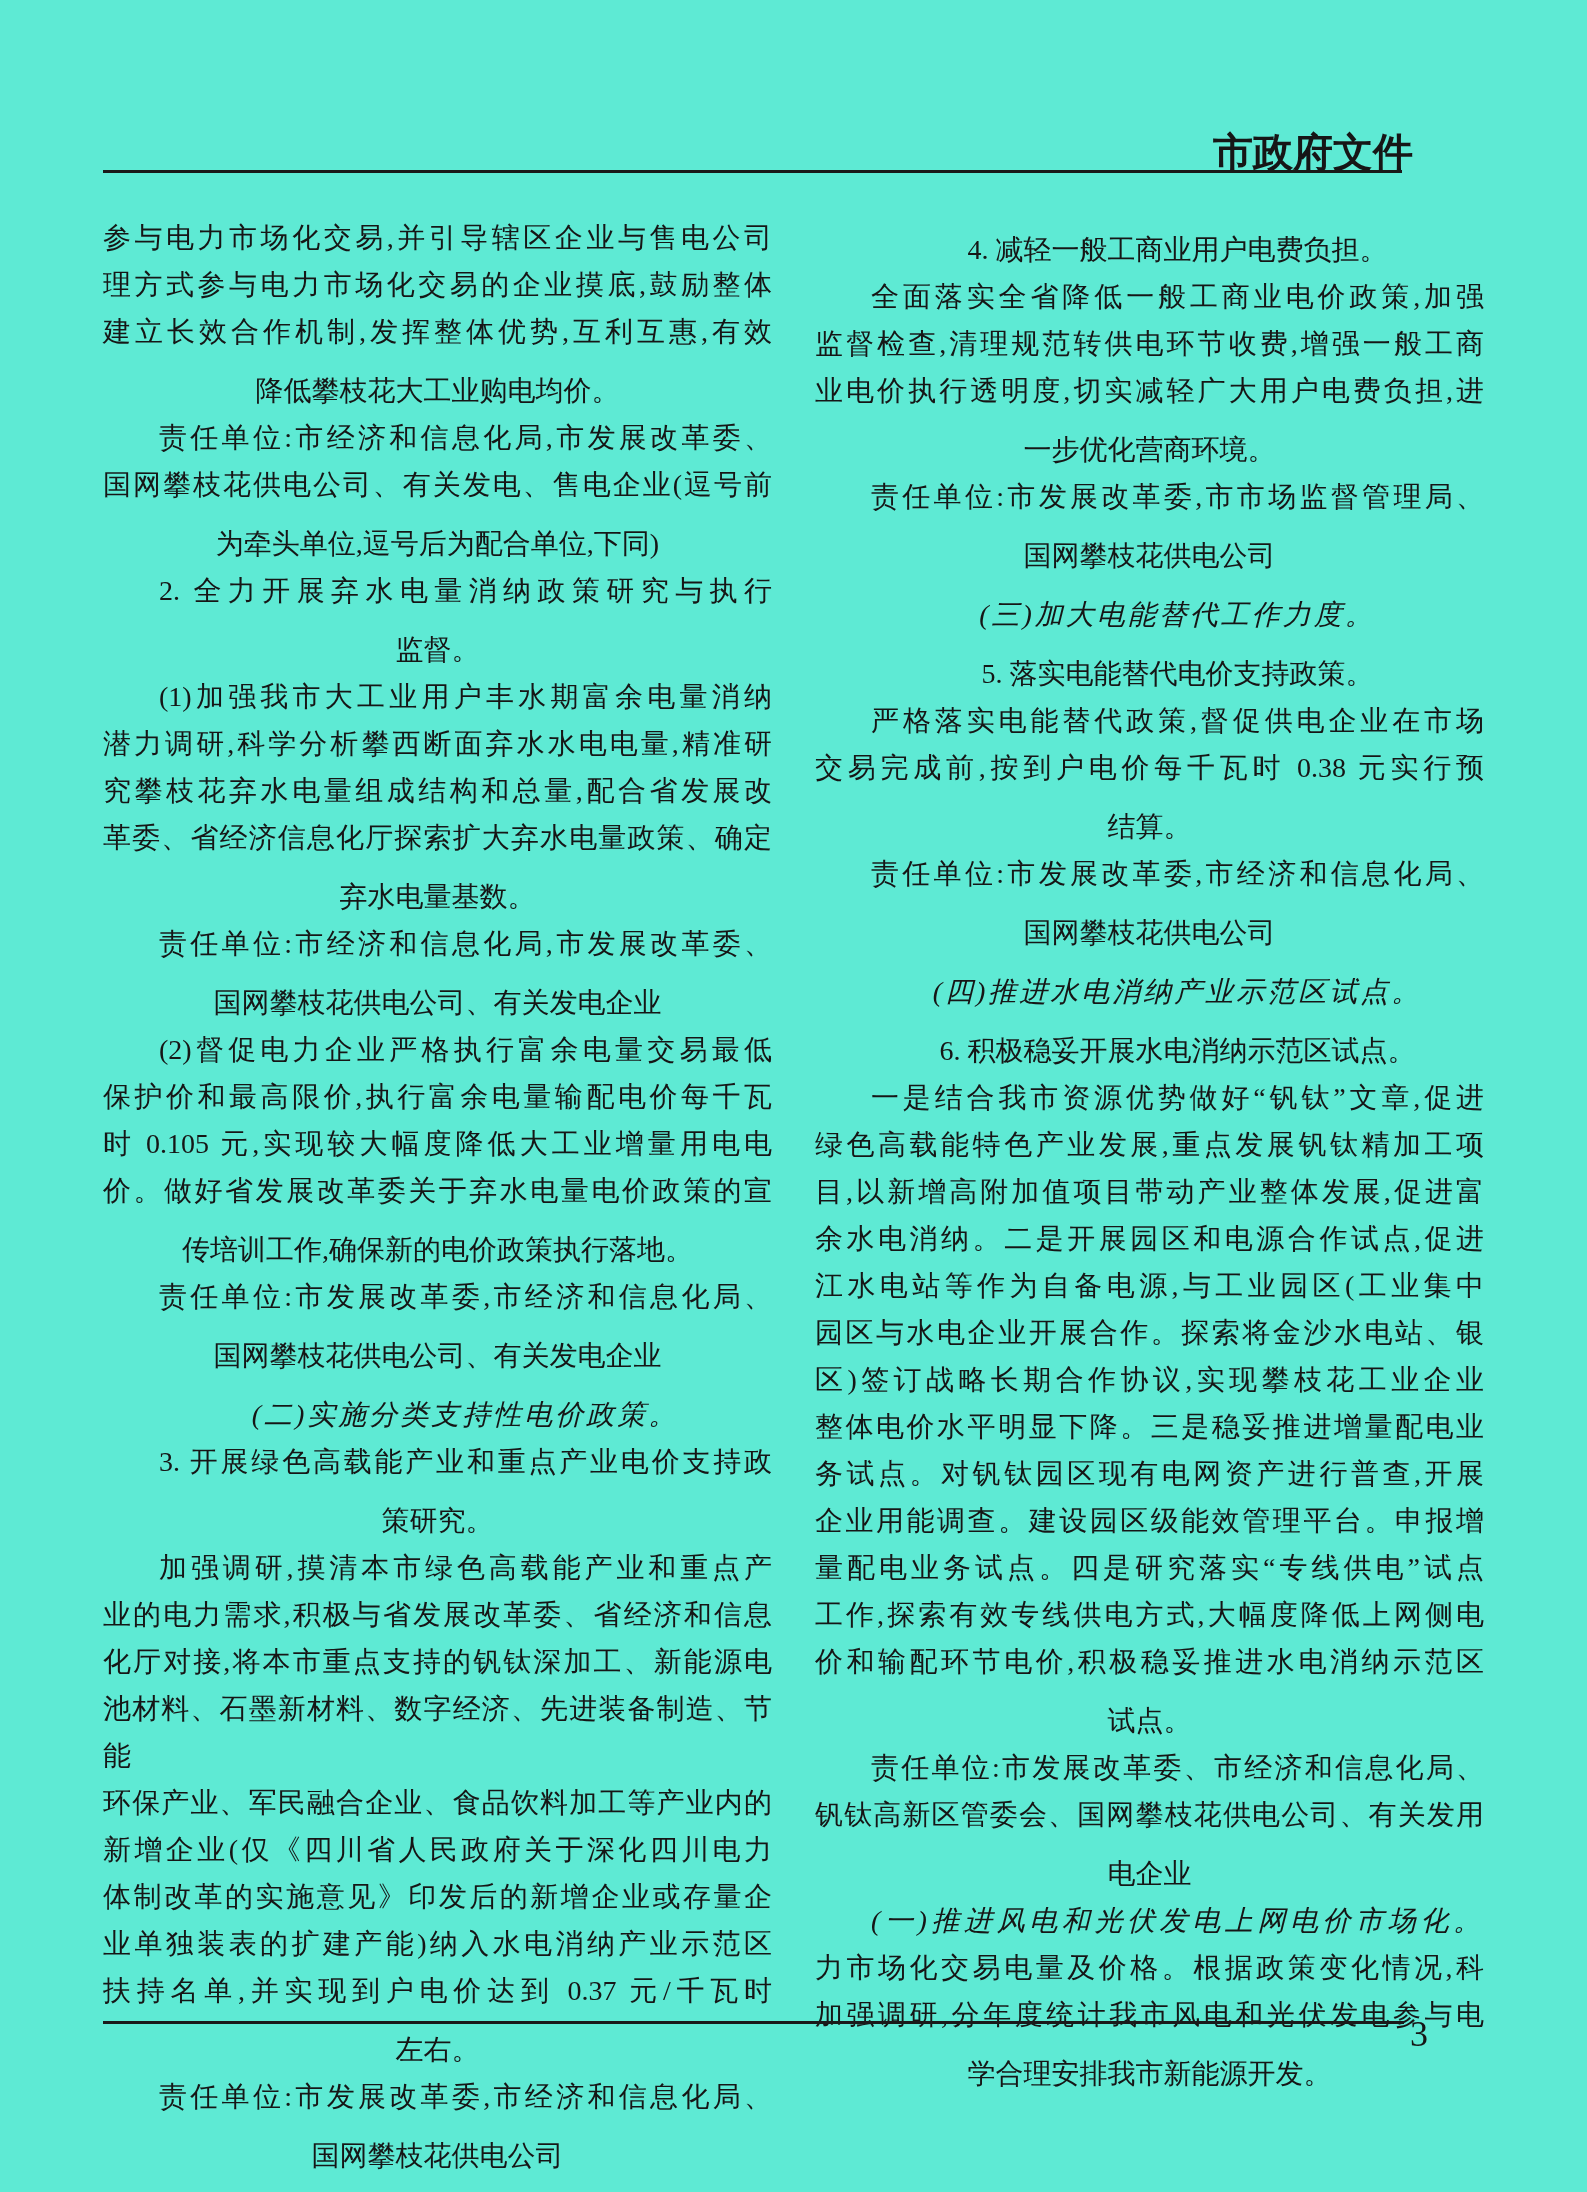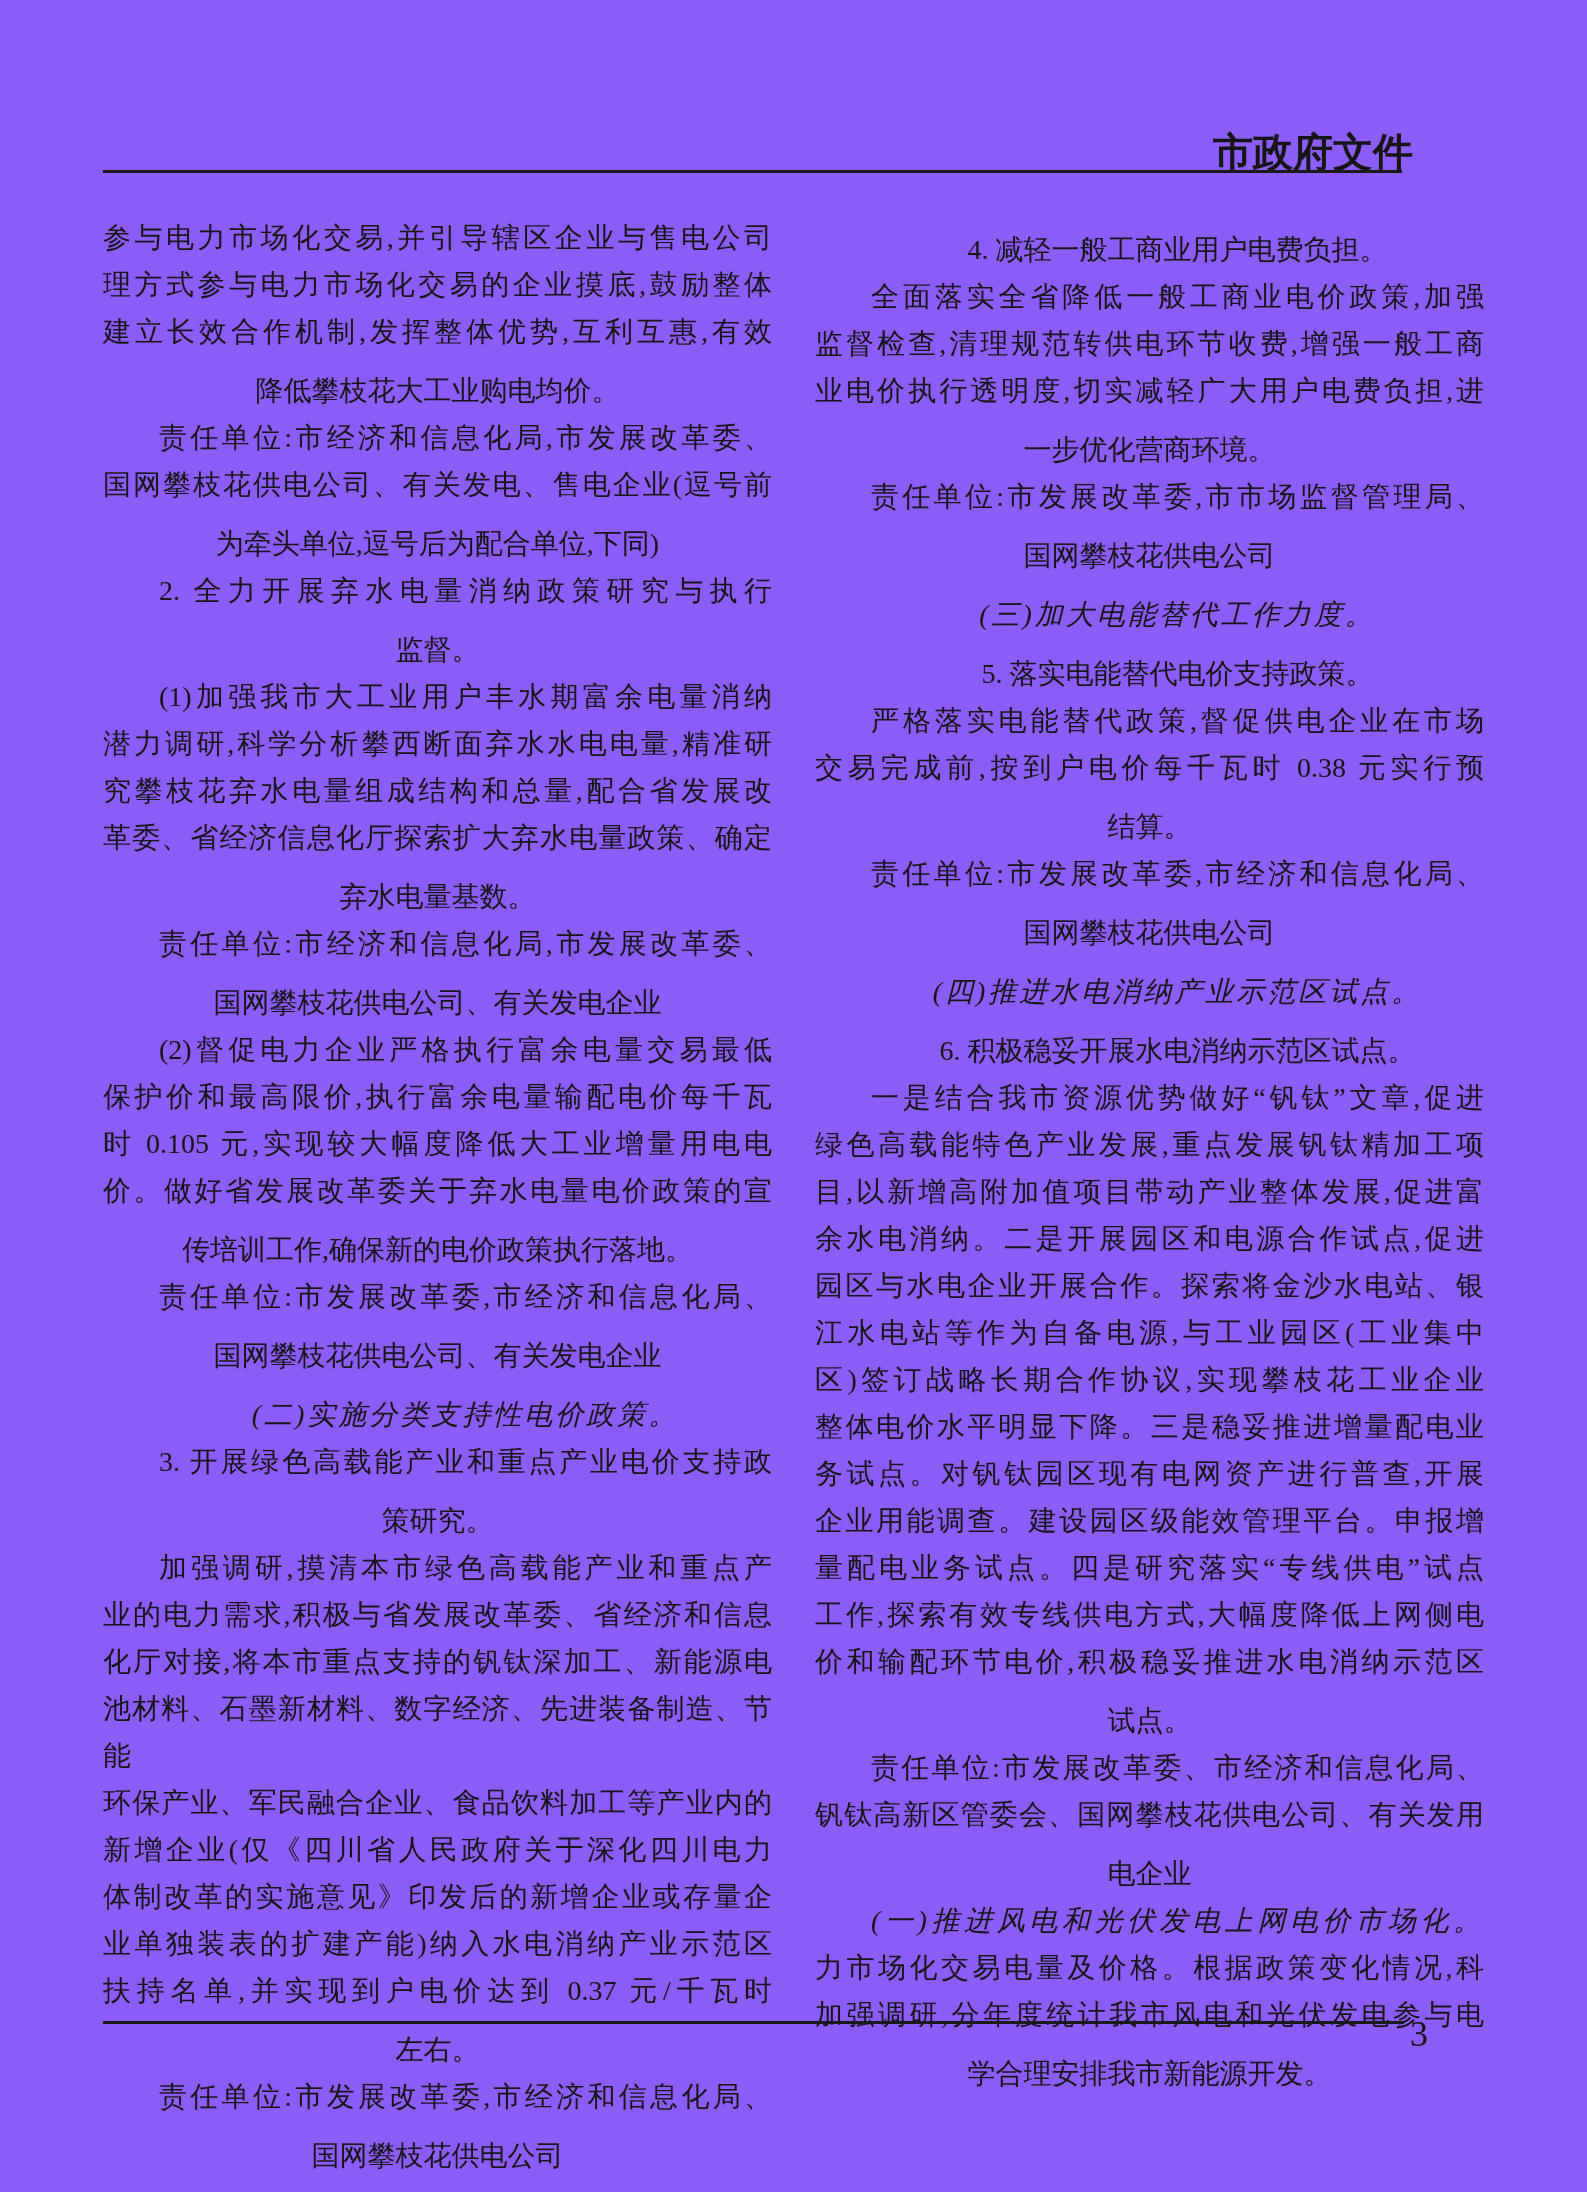--- a/index.html
+++ b/index.html
@@ -1,20 +1,20 @@
 <!DOCTYPE html>
 <html><head>
 <meta charset="utf-8">
 <style>
   html, body { margin: 0; padding: 0; background: #ffffff; }
   .page {
     position: relative;
     width: 1587px;
     height: 2192px;
-    background: #8b5cf6;
+    background: #5eead4;
     font-family: "Liberation Serif", "DejaVu Serif", serif;
     color: #161616;
     overflow: hidden;
   }
   .header-title {
     position: absolute;
     top: 129px;
     right: 174px;
     font-family: "Liberation Sans", "DejaVu Sans", sans-serif;
     font-weight: bold;
@@ -137,22 +137,22 @@
       <div class="line">交易完成前,按到户电价每千瓦时 0.38 元实行预</div>
       <div class="line end">结算。</div>
       <div class="line indent">责任单位:市发展改革委,市经济和信息化局、</div>
       <div class="line end">国网攀枝花供电公司</div>
       <div class="line indent end kai">(四)推进水电消纳产业示范区试点。</div>
       <div class="line indent end">6. 积极稳妥开展水电消纳示范区试点。</div>
       <div class="line indent">一是结合我市资源优势做好“钒钛”文章,促进</div>
       <div class="line">绿色高载能特色产业发展,重点发展钒钛精加工项</div>
       <div class="line">目,以新增高附加值项目带动产业整体发展,促进富</div>
       <div class="line">余水电消纳。二是开展园区和电源合作试点,促进</div>
+      <div class="line">江水电站等作为自备电源,与工业园区(工业集中</div>
       <div class="line">园区与水电企业开展合作。探索将金沙水电站、银</div>
-      <div class="line">江水电站等作为自备电源,与工业园区(工业集中</div>
       <div class="line">区)签订战略长期合作协议,实现攀枝花工业企业</div>
       <div class="line">整体电价水平明显下降。三是稳妥推进增量配电业</div>
       <div class="line">务试点。对钒钛园区现有电网资产进行普查,开展</div>
       <div class="line">企业用能调查。建设园区级能效管理平台。申报增</div>
       <div class="line">量配电业务试点。四是研究落实“专线供电”试点</div>
       <div class="line">工作,探索有效专线供电方式,大幅度降低上网侧电</div>
       <div class="line">价和输配环节电价,积极稳妥推进水电消纳示范区</div>
       <div class="line end">试点。</div>
       <div class="line indent">责任单位:市发展改革委、市经济和信息化局、</div>
       <div class="line">钒钛高新区管委会、国网攀枝花供电公司、有关发用</div>

